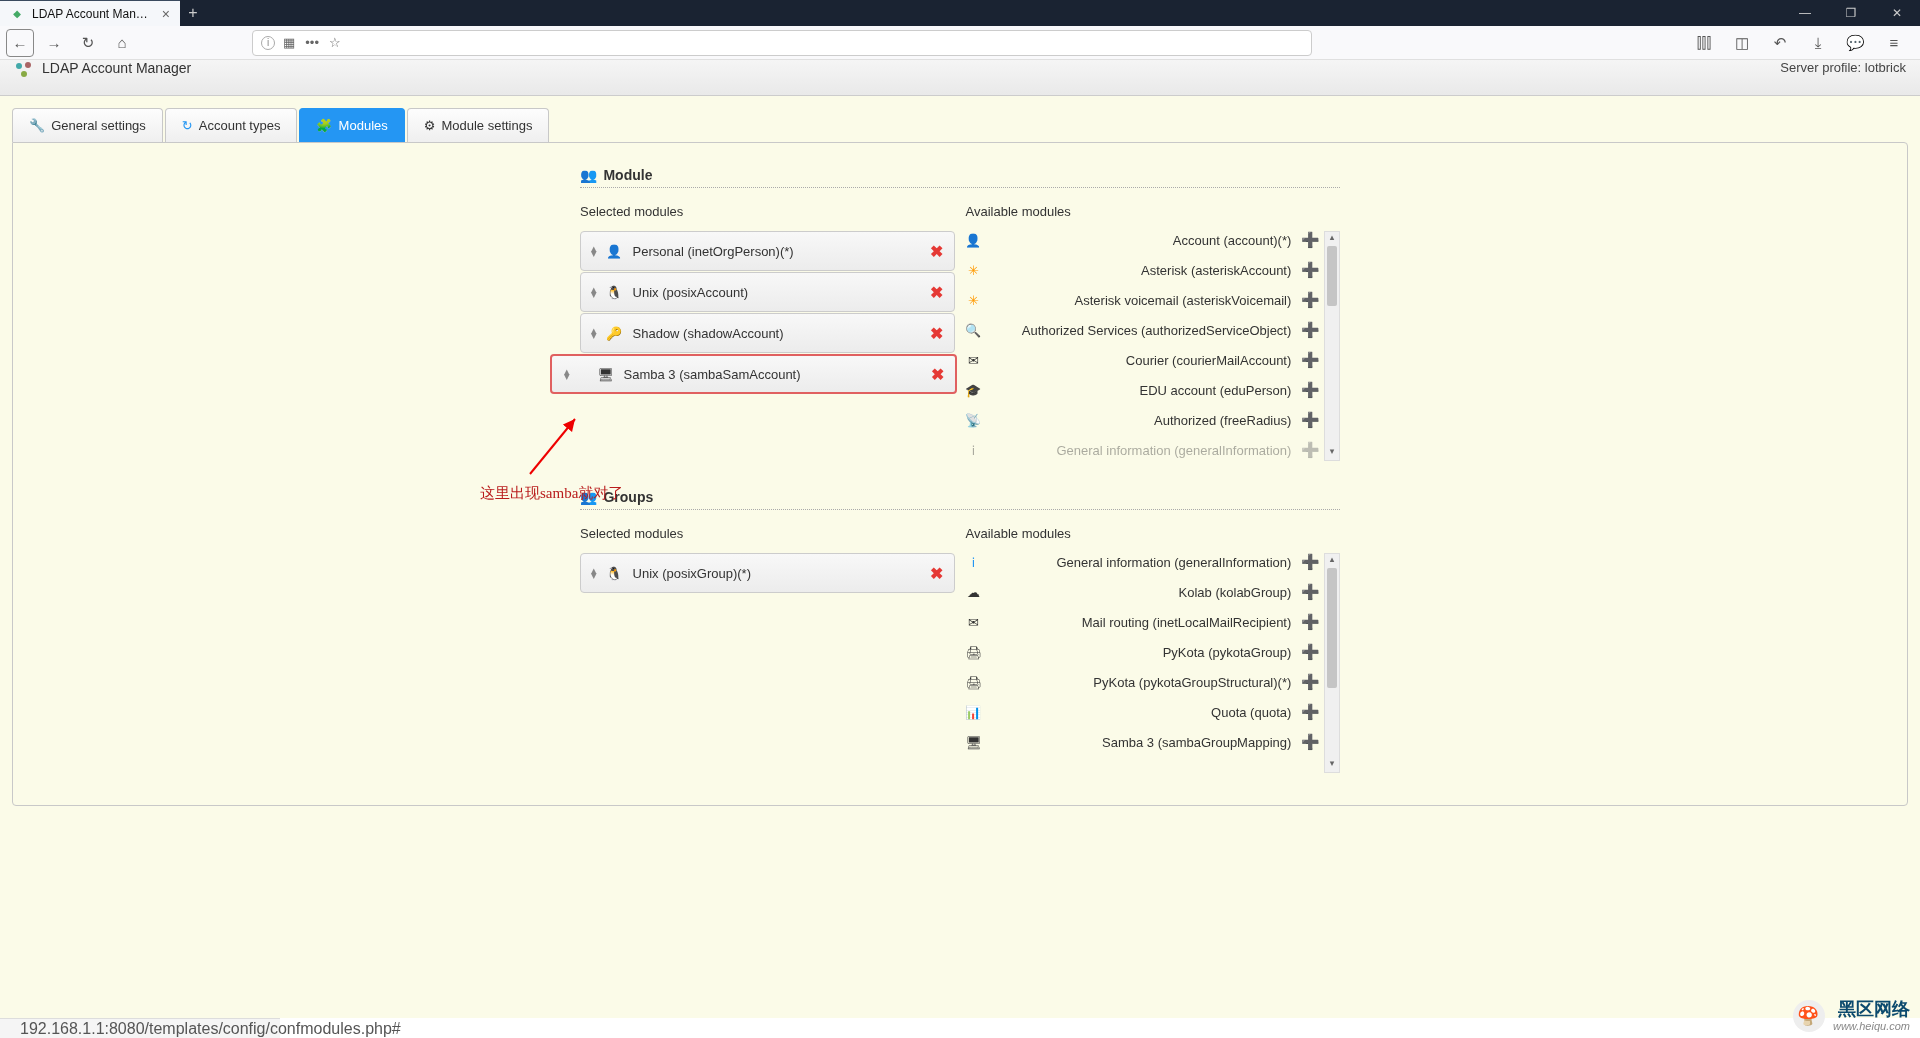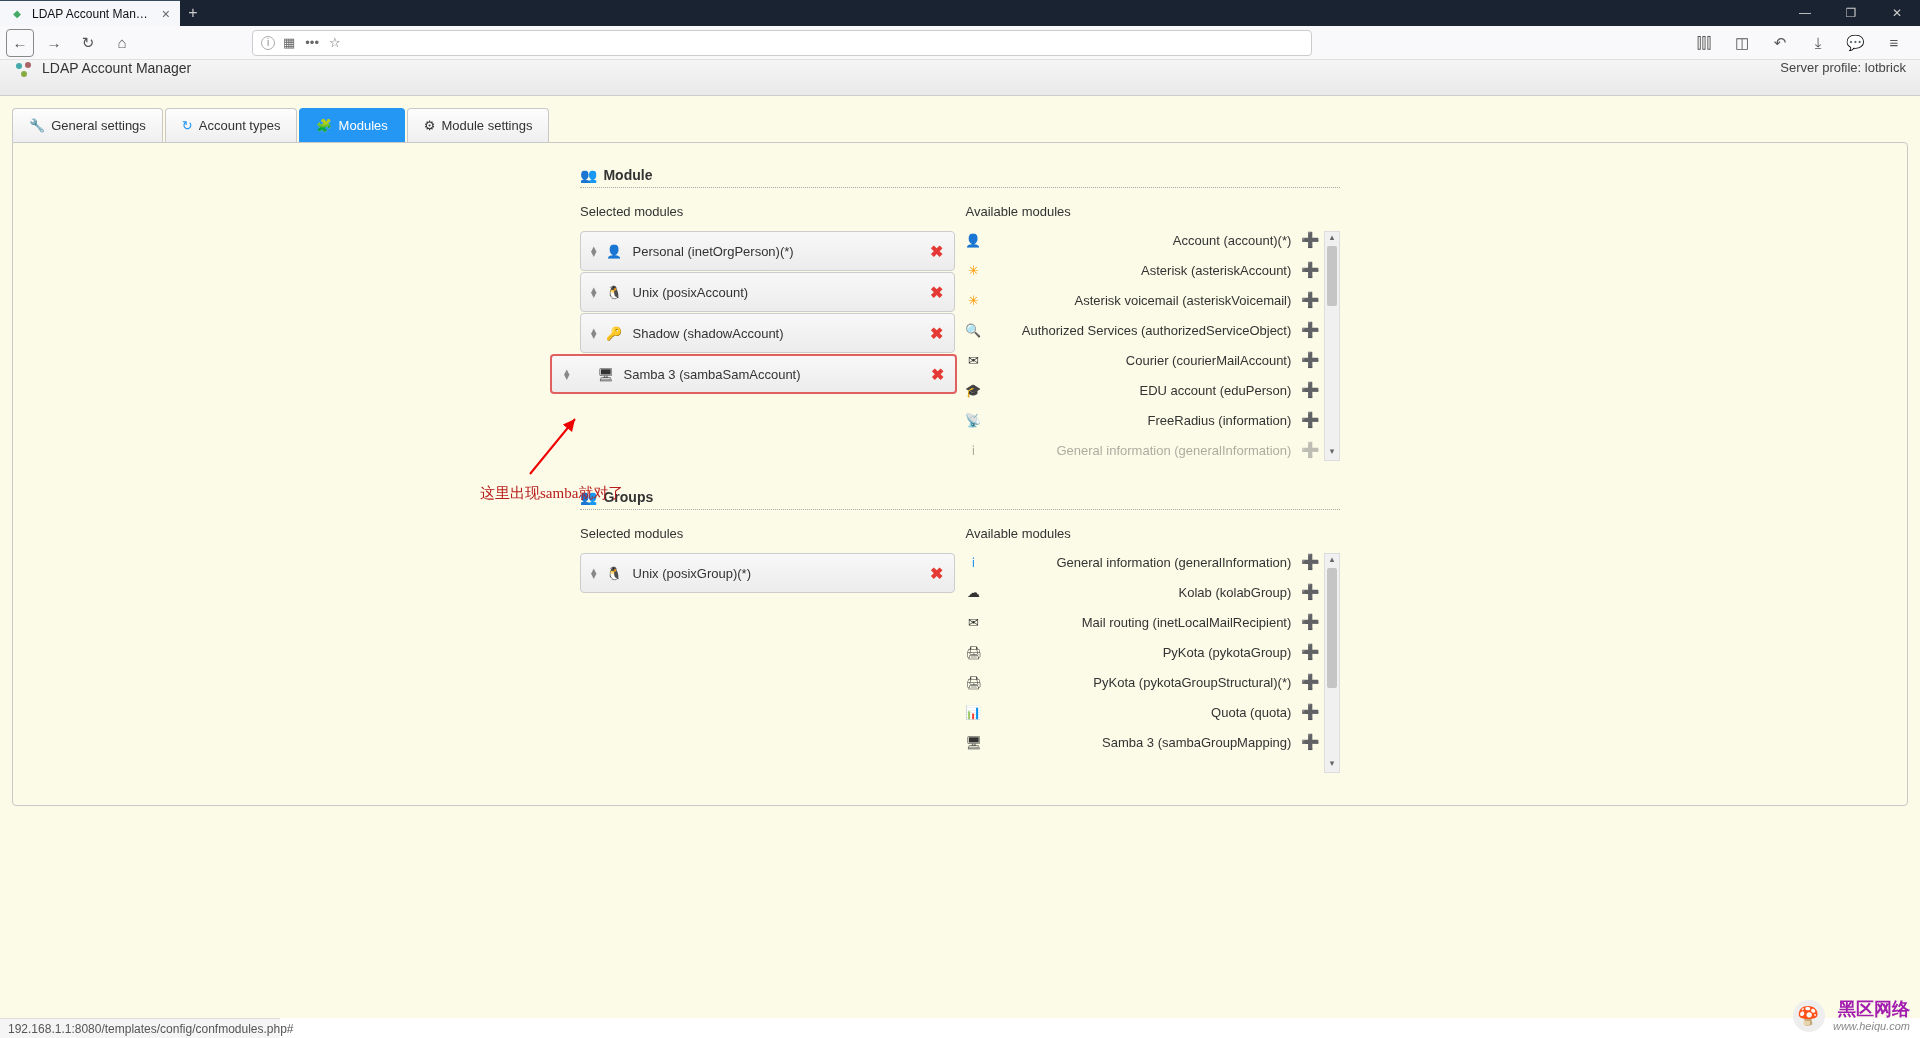--- a/index.html
+++ b/index.html
@@ -64,27 +64,27 @@
 .add { color: #4caf50; font-size: 15px; cursor: pointer; font-weight: bold; }
 .scrollbar { position: absolute; right: 0; top: 0; width: 16px; height: 230px; background: #f0f0f0; border: 1px solid #ddd; }
 .scrollbar .thumb { position: absolute; left: 2px; right: 2px; background: #c5c5c5; border-radius: 2px; }
 .scrollbar .arrow { position: absolute; left: 0; right: 0; height: 14px; text-align: center; font-size: 9px; color: #666; }
 
 
 .annotation-arrow { position: absolute; pointer-events: none; }
 .annotation-text { position: absolute; color: #b91c1c; font-size: 15px; font-family: "SimSun", serif; }
 
 
-.statusbar { position: fixed; bottom: 0; left: 0; height: 20px; background: #f5f5f5; border-top: 1px solid #ddd; padding: 0 8px; font-size: 12px; color: #555; display: flex; align-items: center; width: 280px; }
+.statusbar { position: fixed; bottom: 0; left: 0; height: 20px; background: #f5f5f5; border-top: 1px solid #ddd; padding: 0 20px; font-size: 16px; color: #555; display: flex; align-items: center; width: 280px; }
 
 
 .watermark { position: fixed; right: 10px; bottom: 6px; display: flex; align-items: center; gap: 8px; color: #555; }
 .watermark .wm-icon { width: 32px; height: 32px; border-radius: 50%; background: #eee; display: flex; align-items: center; justify-content: center; font-size: 18px; }
 .watermark .wm-text { text-align: right; line-height: 1.1; }
-.watermark .wm-title { font-size: 18px; font-weight: bold; font-family: "SimHei", sans-serif; color: #a21caf; }
+.watermark .wm-title { font-size: 18px; font-weight: bold; font-family: "SimHei", sans-serif; color: #0c4a6e; }
 .watermark .wm-url { font-size: 11px; color: #888; font-style: italic; }
 
 svg { display: block; }
 </style>
 </head>
 <body>
 
 <div class="titlebar">
   <div class="tab">
     <span class="tab-icon">◆</span>
@@ -232,21 +232,21 @@
                   <span class="mod-name">Courier (courierMailAccount)</span>
                   <span class="add">➕</span>
                 </div>
               <div class="avail-item">
                   <span class="mod-icon">🎓</span>
                   <span class="mod-name">EDU account (eduPerson)</span>
                   <span class="add">➕</span>
                 </div>
               <div class="avail-item">
                   <span class="mod-icon">📡</span>
-                  <span class="mod-name">FreeRadius (information)</span>
+                  <span class="mod-name">Authorized (freeRadius)</span>
                   <span class="add">➕</span>
                 </div>
               <div class="avail-item" style="opacity:.4">
                   <span class="mod-icon">ℹ</span>
                   <span class="mod-name">General information (generalInformation)</span>
                   <span class="add">➕</span>
                 </div>
             </div>
             <div class="scrollbar">
               <div class="arrow" style="top:0">▴</div>

